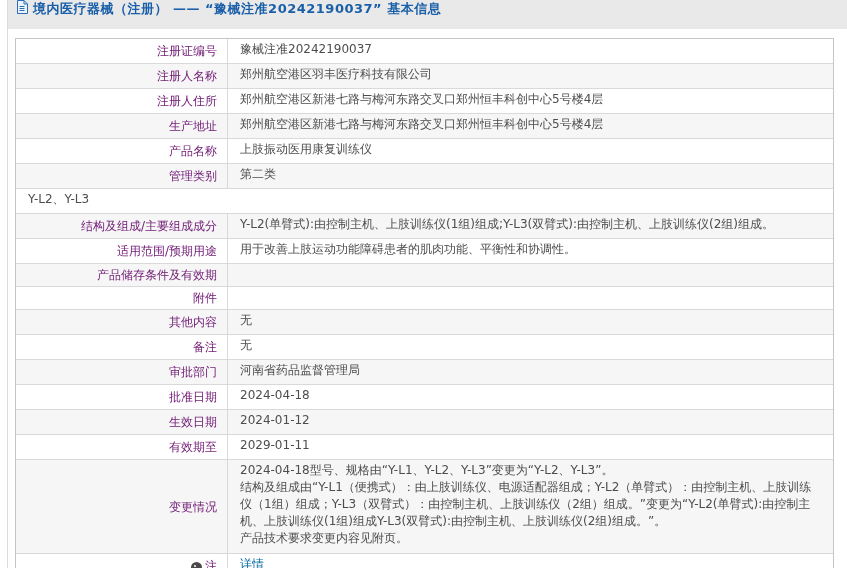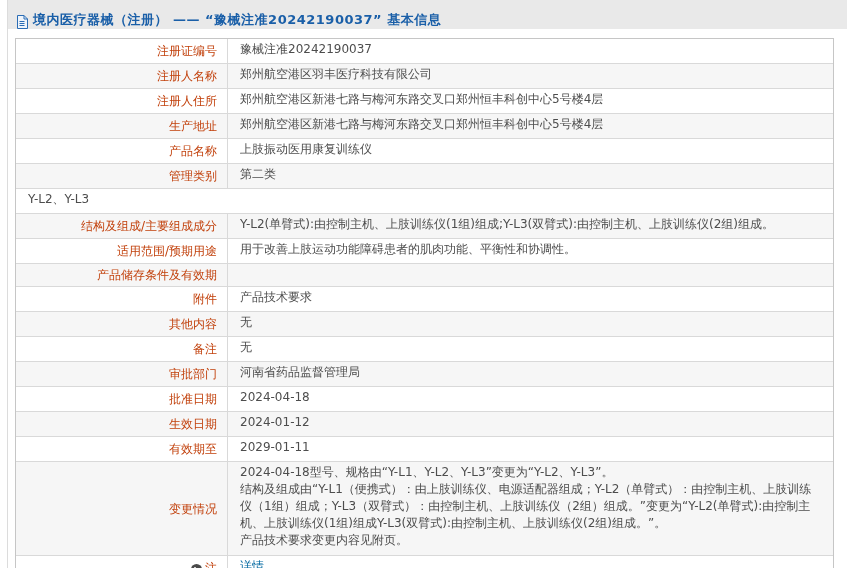--- a/index.html
+++ b/index.html
@@ -15,21 +15,21 @@
     position: absolute;
     left: 7px; top: 0;
     width: 840px; height: 568px;
     border-left: 1px solid #dcdcdc;
     background: #ffffff;
   }
   .panel-header {
     height: 29px;
     background: #e9e9e9;
     display: flex;
-    align-items: flex-end;
+    align-items: flex-start;
     padding-left: 8px;
   }
   .title-icon { margin-right: 5px; display: inline-flex; }
   .page-title {
     color: #1a5fa8;
     font-size: 13px;
     font-weight: bold;
     letter-spacing: 0.5px;
     white-space: nowrap;
   }
@@ -51,21 +51,21 @@
   .row:nth-child(even) { background: #f6f6f6; }
   .cell-label {
     flex: 0 0 212px;
     width: 212px;
     align-self: stretch;
     display: flex;
     align-items: center;
     justify-content: flex-end;
     text-align: right;
     padding: 2px 10px 2px 6px;
-    color: #c2410c;
+    color: #701a75;
     font-size: 12px;
     border-right: 1px solid #d9d9d9;
     line-height: 16px;
   }
   .cell-value {
     flex: 1;
     padding: 2px 10px 6px 12px;
     color: #4d4d4d;
     font-size: 12px;
     line-height: 16px;
@@ -147,21 +147,20 @@
       <div class="row">
         <div class="cell-label">适用范围/预期用途</div>
         <div class="cell-value">用于改善上肢运动功能障碍患者的肌肉功能、平衡性和协调性。</div>
       </div>
       <div class="row">
         <div class="cell-label">产品储存条件及有效期</div>
         <div class="cell-value"></div>
       </div>
       <div class="row">
         <div class="cell-label">附件</div>
-        <div class="cell-value">产品技术要求</div>
       </div>
       <div class="row">
         <div class="cell-label">其他内容</div>
         <div class="cell-value">无</div>
       </div>
       <div class="row">
         <div class="cell-label">备注</div>
         <div class="cell-value">无</div>
       </div>
       <div class="row">

